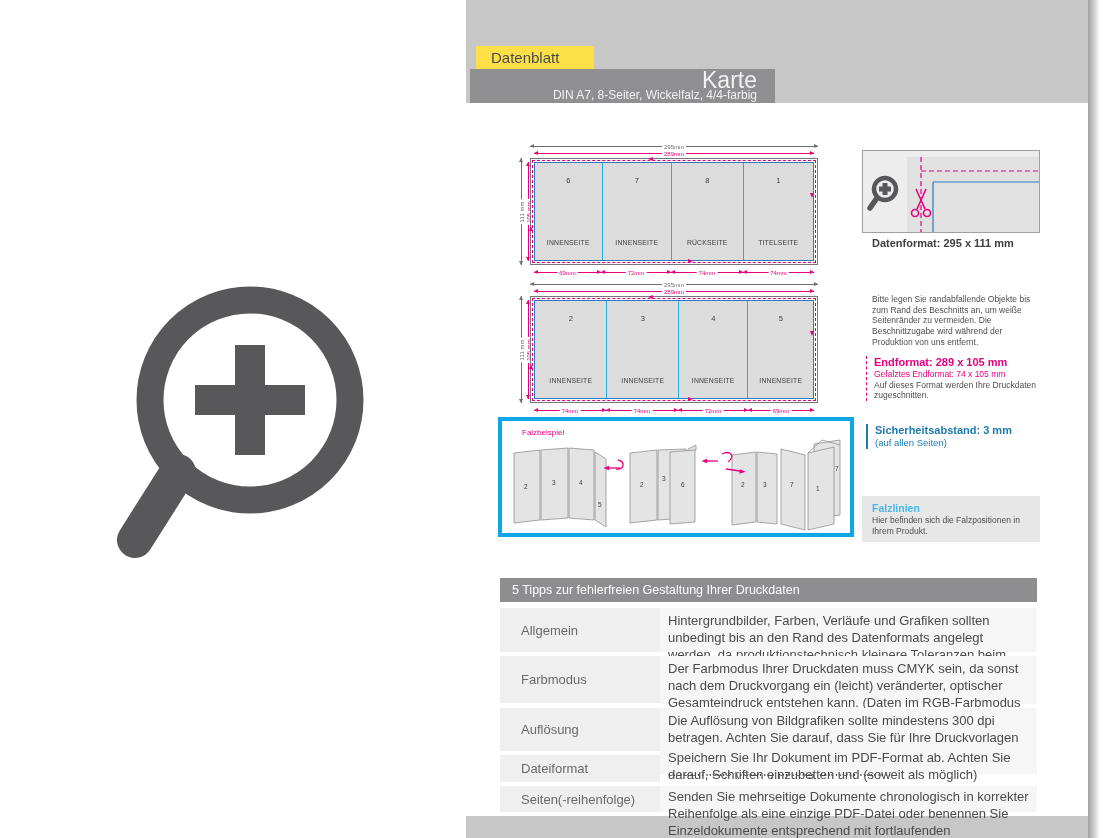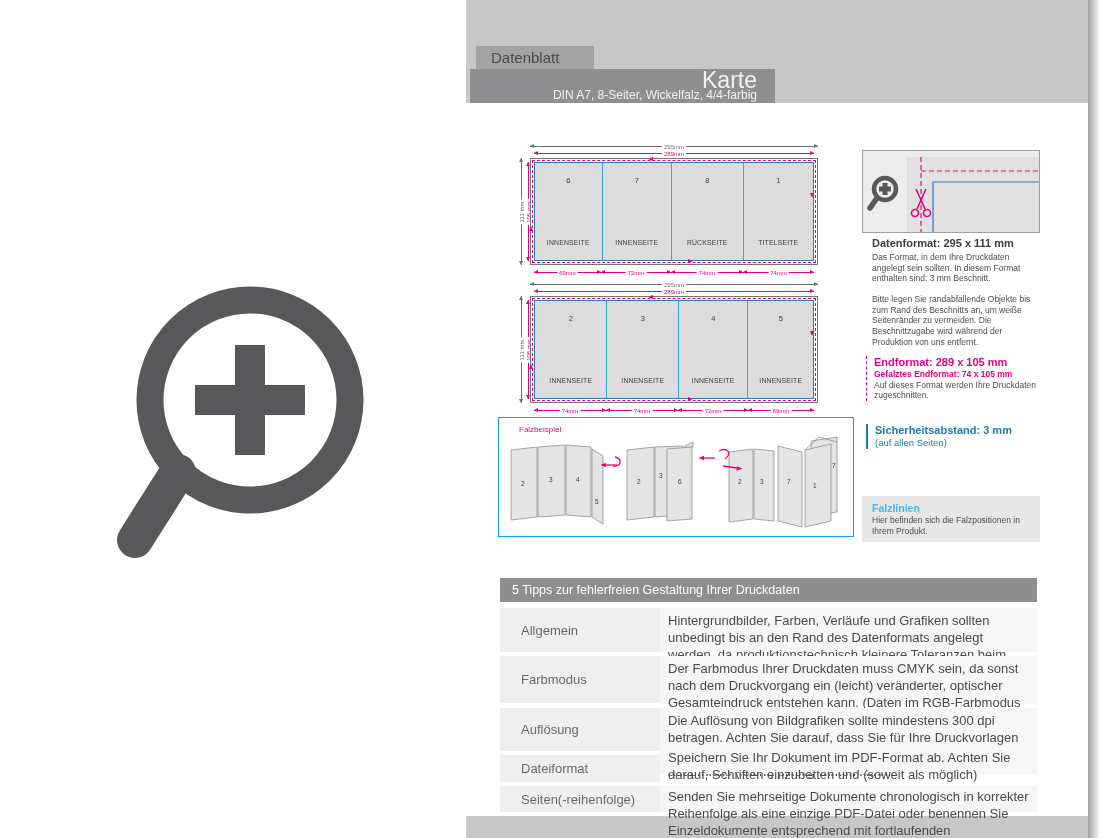--- a/index.html
+++ b/index.html
@@ -2,21 +2,21 @@
 <html><head>
 <meta charset="utf-8">
 <style>
   html,body{margin:0;padding:0}
   body{width:1117px;height:838px;position:relative;background:#ffffff;
        font-family:"Liberation Sans",sans-serif;overflow:hidden;color:#4d4d4f}
   .abs{position:absolute}
   
   .band{position:absolute;background:#c7c7c7}
   .shadow{position:absolute;background:linear-gradient(to right,#9f9f9f,rgba(255,255,255,0))}
-  .tab{position:absolute;background:#a3a3a3;display:flex;align-items:center;
+  .tab{position:absolute;background:#fde047;display:flex;align-items:center;
        font-size:15px;color:#4a4a4c;padding-left:15px;box-sizing:border-box}
   .titlebar{position:absolute;background:#8f8f91;display:flex;flex-direction:column;
        align-items:flex-end;justify-content:center;padding-right:18px;box-sizing:border-box;color:#f2f2f2}
   .titlebar .t1{font-size:23px;line-height:18px}
   .titlebar .t2{font-size:12px;line-height:12px}
   
   .drect{position:absolute;border:1px solid #77777a;box-sizing:border-box}
   .mrect{position:absolute;border:1px dashed #e6007e;box-sizing:border-box}
   .brect{position:absolute;border:1px solid #2e7abc;background:#dcdcdd;display:flex;box-sizing:border-box}
   .panel{position:relative;height:100%;box-sizing:border-box}
@@ -33,21 +33,21 @@
   .vdim .ad{position:absolute;bottom:0;left:-3px;width:0;height:0;border-left:2.5px solid transparent;border-right:2.5px solid transparent;border-top:4px solid currentColor}
   .vdim span{position:absolute;top:50%;left:-.5px;transform:translate(-50%,-50%) rotate(-90deg);background:#fff;padding:0 2px;font-size:6px;white-space:nowrap}
   .cd{color:#6d6d6f}.cm{color:#e6007e}
   
   .mk{position:absolute;width:0;height:0}
   .mk-l{border-top:2.5px solid transparent;border-bottom:2.5px solid transparent;border-right:5px solid #e6007e}
   .mk-r{border-top:2.5px solid transparent;border-bottom:2.5px solid transparent;border-left:5px solid #e6007e}
   .mk-u{border-left:2.5px solid transparent;border-right:2.5px solid transparent;border-bottom:5px solid #e6007e}
   .mk-d{border-left:2.5px solid transparent;border-right:2.5px solid transparent;border-top:5px solid #e6007e}
   
-  .foldbox{position:absolute;border:1px solid #0ea5e9;box-sizing:border-box;background:#fff}
+  .foldbox{position:absolute;border:4px solid #0ea5e9;box-sizing:border-box;background:#fff}
   .foldlabel{position:absolute;font-size:8px;color:#e6007e}
   
   .detailbox{position:absolute;border:1px solid #a0a0a2;background:#ededee;box-sizing:border-box}
   .ititle{font-size:11px;font-weight:bold;line-height:13px}
   .ibody{font-size:8.5px;line-height:1.25;color:#4d4d4f}
   .sec{position:absolute;width:166px;box-sizing:border-box}
   .mag{color:#e6007e}
   .blu{color:#1d7ab2}
   .lblu{color:#47b8e8}
   .dgray{color:#3e3e40}
@@ -289,28 +289,27 @@
       <circle cx="22" cy="38" r="11" fill="none" stroke="#58585a" stroke-width="4.5"></circle>
       <rect x="16" y="35.5" width="12" height="5" fill="#58585a"></rect>
       <rect x="19.5" y="32" width="5" height="12" fill="#58585a"></rect>
       <line x1="14" y1="47" x2="7" y2="57" stroke="#58585a" stroke-width="5.5" stroke-linecap="round"></line>
     </g>
   </svg>
 </div>
 
 <div class="sec" style="left:872px;top:237px">
   <div class="ititle dgray">Datenformat: 295 x 111 mm</div>
-  <div class="ibody" style="margin-top:2px">Das Format, in dem Ihre Druckdaten angelegt sein sollten. In diesem Format enthalten sind: 3 mm Beschnitt.</div>
 </div>
 <div class="sec" style="left:872px;top:294px">
   <div class="ibody">Bitte legen Sie randabfallende Objekte bis zum Rand des Beschnitts an, um weiße Seitenränder zu vermeiden. Die Beschnittzugabe wird während der Produktion von uns entfernt.</div>
 </div>
 <div class="sec" style="left:866px;top:356px;border-left:1px dashed #e6007e;padding-left:7px;width:172px">
   <div class="ititle mag">Endformat: 289 x 105 mm</div>
-  <div class="ibody mag" style="font-weight:bold">Gefalztes Endformat: 74 x 105 mm</div>
+  <div class="ibody mag" style="font-weight:normal">Gefalztes Endformat: 74 x 105 mm</div>
   <div class="ibody">Auf dieses Format werden Ihre Druckdaten zugeschnitten.</div>
 </div>
 <div class="sec" style="left:866px;top:424px;border-left:2px solid #1d7ab2;padding-left:7px;width:172px">
   <div class="ititle blu">Sicherheitsabstand: 3 mm</div>
   <div class="ibody blu" style="font-size:9.5px">(auf allen Seiten)</div>
 </div>
 <div class="falzbox" style="left:862px;top:496px;width:178px;height:46px">
   <div class="ititle lblu" style="font-size:10.5px">Falzlinien</div>
   <div class="ibody">Hier befinden sich die Falzpositionen in Ihrem Produkt.</div>
 </div>

